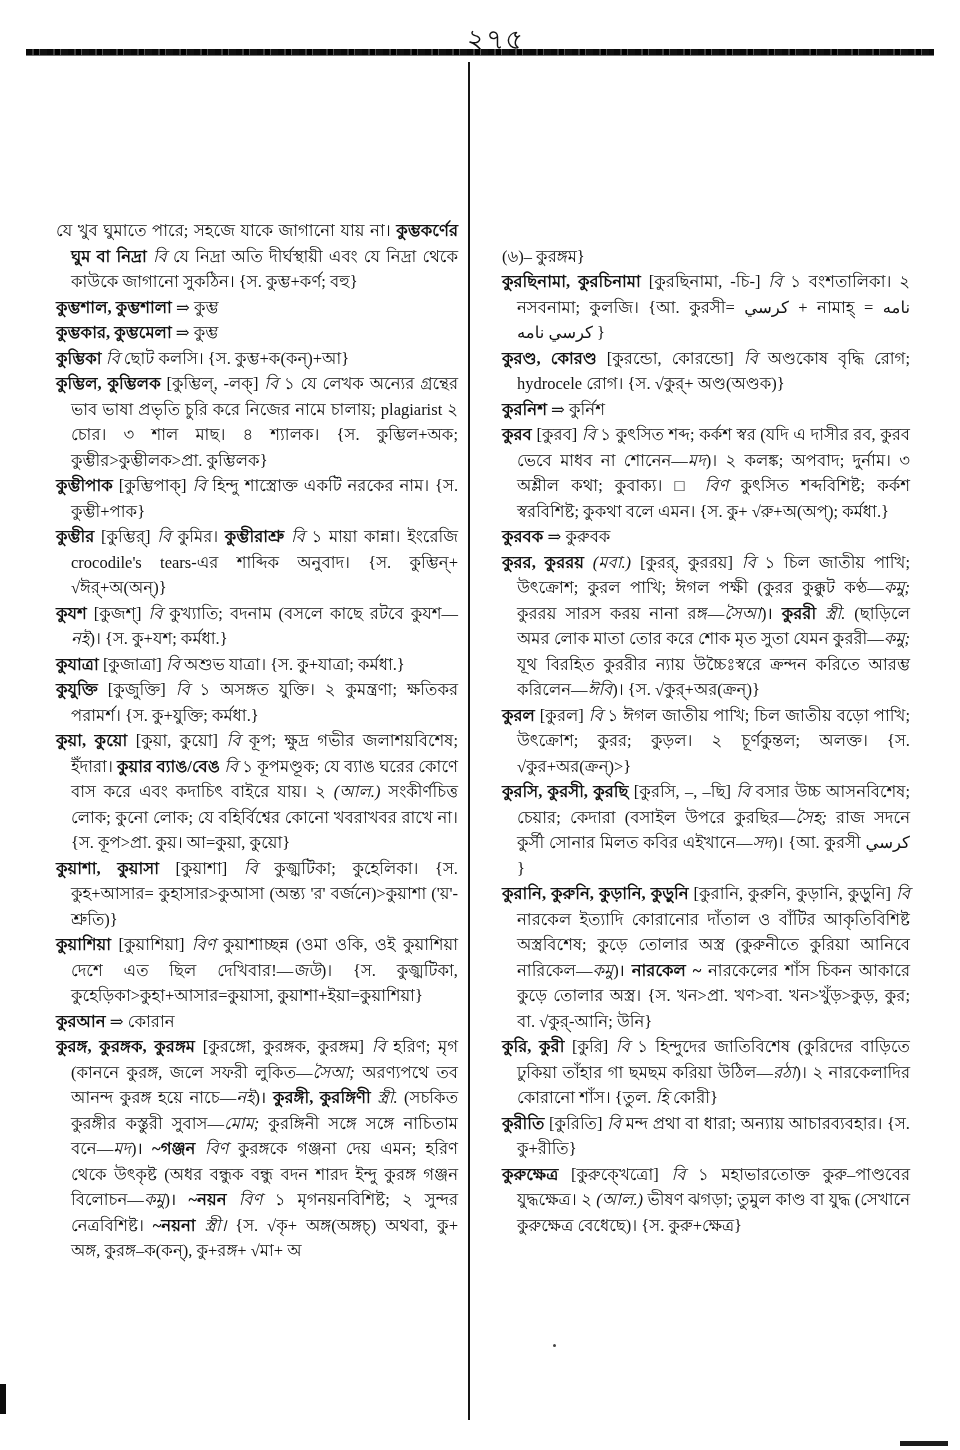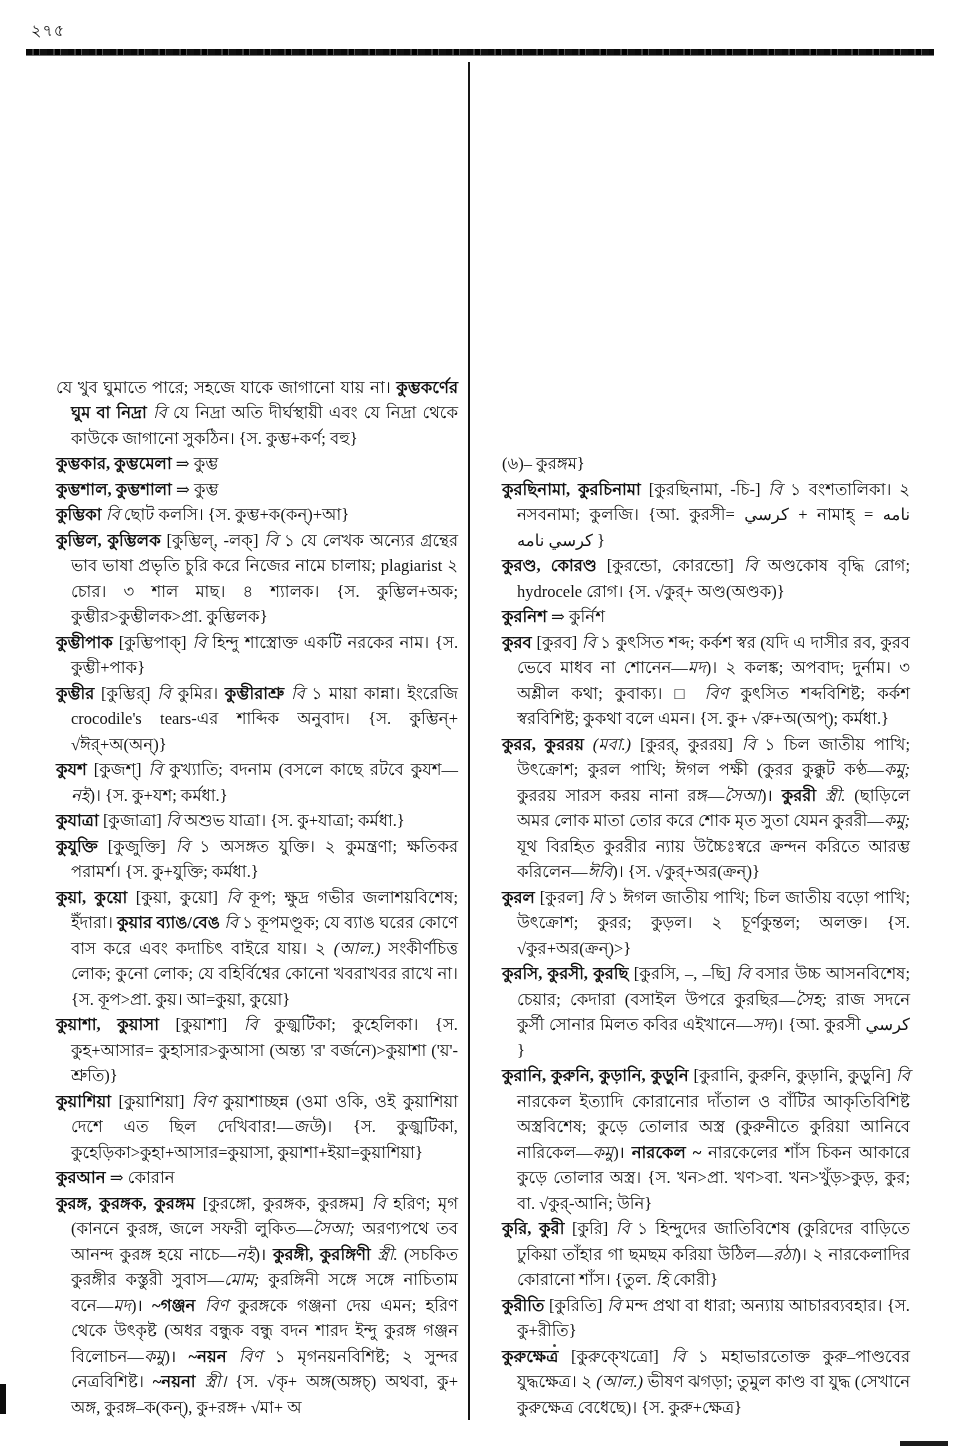--- a/index.html
+++ b/index.html
@@ -3,37 +3,37 @@
 <meta charset="utf-8">
 <style>
   html,body{margin:0;padding:0;background:#e8e8e4;}
   .page{
     position:relative;width:960px;height:1450px;margin:0 auto;
     background:#ffffff;color:#131313;overflow:hidden;
     font-family:"Liberation Serif","DejaVu Serif",serif;
   }
   .header-row{position:absolute;top:8px;left:0;width:100%;height:42px;}
   .page-number{
-    position:absolute;left:0;right:0;top:10px;text-align:left;
-    font-size:16px;letter-spacing:1px;padding-left:31px;
+    position:absolute;left:0;right:0;top:10px;text-align:center;
+    font-size:28px;letter-spacing:1px;padding-left:31px;
   }
   .guide-words{
     position:absolute;right:52px;top:4px;font-size:24px;font-weight:bold;
     white-space:nowrap;
   }
   .guide-sep{font-weight:normal;font-size:19px;padding:0 6px;color:#222;}
   .scan-rule{
     position:absolute;top:49px;left:26px;right:26px;height:6px;
     background:
       repeating-linear-gradient(90deg,#0a0a0a 0 6px,#3d3d3d 6px 8px,#000 8px 13px,#555 13px 14px,#111 14px 21px);
     border-bottom:1px solid #777;
   }
   .columns{
     position:absolute;top:62px;left:56px;right:50px;bottom:30px;
-    display:flex;align-items:flex-end;
+    display:flex;align-items:center;
   }
   .col{box-sizing:border-box;}
   .col-left{width:412px;padding-right:10px;}
   .col-divider{width:2px;background:#161616;align-self:stretch;}
   .col-right{flex:1;padding-left:32px;}
   .entry{
     margin:0;padding-left:15px;text-indent:-15px;
     font-size:16.5px;line-height:25.5px;text-align:justify;
   }
   .entry b{font-weight:bold;}
@@ -49,42 +49,43 @@
 
   <div class="header-row">
     <div class="page-number">২৭৫</div>
   </div>
 
   <div class="scan-rule"></div>
 
   <div class="columns">
     <div class="col col-left">
         <p class="entry"><span>যে খুব ঘুমাতে পারে; সহজে যাকে জাগানো যায় না। </span><b>কুম্ভকর্ণের ঘুম বা নিদ্রা </b><i>বি </i><span>যে নিদ্রা অতি দীর্ঘস্থায়ী এবং যে নিদ্রা থেকে কাউকে জাগানো সুকঠিন। {স. কুম্ভ+কর্ণ; বহু}</span></p>
+        <p class="entry"><b>কুম্ভশাল, কুম্ভশালা</b><span> ⇒ কুম্ভ</span></p>
         <p class="entry"><b>কুম্ভকার, কুম্ভমেলা</b><span> ⇒ কুম্ভ</span></p>
-        <p class="entry"><b>কুম্ভশাল, কুম্ভশালা</b><span> ⇒ কুম্ভ</span></p>
         <p class="entry"><b>কুম্ভিকা </b><i>বি </i><span>ছোট কলসি। {স. কুম্ভ+ক(কন্)+আ}</span></p>
         <p class="entry"><b>কুম্ভিল, কুম্ভিলক </b><span>[কুম্ভিল্, -লক্] </span><i>বি </i><span>১ যে লেখক অন্যের গ্রন্থের ভাব ভাষা প্রভৃতি চুরি করে নিজের নামে চালায়; plagiarist ২ চোর। ৩ শাল মাছ। ৪ শ্যালক। {স. কুম্ভিল+অক; কুম্ভীর&gt;কুম্ভীলক&gt;প্রা. কুম্ভিলক}</span></p>
         <p class="entry"><b>কুম্ভীপাক </b><span>[কুম্ভিপাক্] </span><i>বি </i><span>হিন্দু শাস্ত্রোক্ত একটি নরকের নাম। {স. কুম্ভী+পাক}</span></p>
         <p class="entry"><b>কুম্ভীর </b><span>[কুম্ভির্] </span><i>বি </i><span>কুমির। </span><b>কুম্ভীরাশ্রু </b><i>বি </i><span>১ মায়া কান্না। ইংরেজি crocodile's tears-এর শাব্দিক অনুবাদ। {স. কুম্ভিন্+ √ঈর্+অ(অন্)}</span></p>
         <p class="entry"><b>কুযশ </b><span>[কুজশ্] </span><i>বি </i><span>কুখ্যাতি; বদনাম (বসলে কাছে রটবে কুযশ—</span><i>নই</i><span>)। {স. কু+যশ; কর্মধা.}</span></p>
         <p class="entry"><b>কুযাত্রা </b><span>[কুজাত্রা] </span><i>বি </i><span>অশুভ যাত্রা। {স. কু+যাত্রা; কর্মধা.}</span></p>
         <p class="entry"><b>কুযুক্তি </b><span>[কুজুক্তি] </span><i>বি </i><span>১ অসঙ্গত যুক্তি। ২ কুমন্ত্রণা; ক্ষতিকর পরামর্শ। {স. কু+যুক্তি; কর্মধা.}</span></p>
         <p class="entry"><b>কুয়া, কুয়ো </b><span>[কুয়া, কুয়ো] </span><i>বি </i><span>কূপ; ক্ষুদ্র গভীর জলাশয়বিশেষ; ইঁদারা। </span><b>কুয়ার ব্যাঙ/বেঙ </b><i>বি </i><span>১ কূপমণ্ডূক; যে ব্যাঙ ঘরের কোণে বাস করে এবং কদাচিৎ বাইরে যায়। ২ </span><i>(আল.) </i><span>সংকীর্ণচিত্ত লোক; কুনো লোক; যে বহির্বিশ্বের কোনো খবরাখবর রাখে না। {স. কূপ&gt;প্রা. কুয়। আ=কুয়া, কুয়ো}</span></p>
         <p class="entry"><b>কুয়াশা, কুয়াসা </b><span>[কুয়াশা] </span><i>বি </i><span>কুজ্ঝটিকা; কুহেলিকা। {স. কুহ+আসার= কুহাসার&gt;কুআসা (অন্ত্য 'র' বর্জনে)&gt;কুয়াশা ('য়'-শ্রুতি)}</span></p>
         <p class="entry"><b>কুয়াশিয়া </b><span>[কুয়াশিয়া] </span><i>বিণ </i><span>কুয়াশাচ্ছন্ন (ওমা ওকি, ওই কুয়াশিয়া দেশে এত ছিল দেখিবার!—</span><i>জউ</i><span>)। {স. কুজ্ঝটিকা, কুহেড়িকা&gt;কুহা+আসার=কুয়াসা, কুয়াশা+ইয়া=কুয়াশিয়া}</span></p>
         <p class="entry"><b>কুরআন</b><span> ⇒ কোরান</span></p>
         <p class="entry"><b>কুরঙ্গ, কুরঙ্গক, কুরঙ্গম </b><span>[কুরঙ্গো, কুরঙ্গক, কুরঙ্গম] </span><i>বি </i><span>হরিণ; মৃগ (কাননে কুরঙ্গ, জলে সফরী লুকিত—</span><i>সৈআ; </i><span>অরণ্যপথে তব আনন্দ কুরঙ্গ হয়ে নাচে—</span><i>নই</i><span>)। </span><b>কুরঙ্গী, কুরঙ্গিণী </b><i>স্ত্রী. </i><span>(সচকিত কুরঙ্গীর কস্তুরী সুবাস—</span><i>মোম; </i><span>কুরঙ্গিনী সঙ্গে সঙ্গে নাচিতাম বনে—</span><i>মদ</i><span>)। </span><b>~গঞ্জন </b><i>বিণ </i><span>কুরঙ্গকে গঞ্জনা দেয় এমন; হরিণ থেকে উৎকৃষ্ট (অধর বন্ধুক বন্ধু বদন শারদ ইন্দু কুরঙ্গ গঞ্জন বিলোচন—</span><i>কমু</i><span>)। </span><b>~নয়ন </b><i>বিণ </i><span>১ মৃগনয়নবিশিষ্ট; ২ সুন্দর নেত্রবিশিষ্ট। </span><b>~নয়না </b><i>স্ত্রী। </i><span>{স. √কৃ+ অঙ্গ(অঙ্গচ্) অথবা, কু+ অঙ্গ, কুরঙ্গ–ক(কন্), কু+রঙ্গ+ √মা+ অ</span></p>
       </div>
     <div class="col-divider"></div>
     <div class="col col-right">
         <p class="entry"><span>(৬)– কুরঙ্গম}</span></p>
         <p class="entry"><b>কুরছিনামা, কুরচিনামা </b><span>[কুরছিনামা, -চি-] </span><i>বি </i><span>১ বংশতালিকা। ২ নসবনামা; কুলজি। {আ. কুরসী= كرسي + নামাহ্ نامه = كرسي نامه }</span></p>
         <p class="entry"><b>কুরণ্ড, কোরণ্ড </b><span>[কুরন্ডো, কোরন্ডো] </span><i>বি </i><span>অণ্ডকোষ বৃদ্ধি রোগ; hydrocele রোগ। {স. √কুর্+ অণ্ড(অণ্ডক)}</span></p>
         <p class="entry"><b>কুরনিশ</b><span> ⇒ কুর্নিশ</span></p>
         <p class="entry"><b>কুরব </b><span>[কুরব] </span><i>বি </i><span>১ কুৎসিত শব্দ; কর্কশ স্বর (যদি এ দাসীর রব, কুরব ভেবে মাধব না শোনেন—</span><i>মদ</i><span>)। ২ কলঙ্ক; অপবাদ; দুর্নাম। ৩ অশ্লীল কথা; কুবাক্য। □ </span><i>বিণ </i><span>কুৎসিত শব্দবিশিষ্ট; কর্কশ স্বরবিশিষ্ট; কুকথা বলে এমন। {স. কু+ √রু+অ(অপ্); কর্মধা.}</span></p>
+        <p class="entry"><b>কুরবক</b><span> ⇒ কুরুবক</span></p>
         <p class="entry"><b>কুরর, কুররয় </b><i>(মবা.) </i><span>[কুরর্, কুররয়] </span><i>বি </i><span>১ চিল জাতীয় পাখি; উৎক্রোশ; কুরল পাখি; ঈগল পক্ষী (কুরর কুক্কুট কণ্ঠ—</span><i>কমু; </i><span>কুররয় সারস করয় নানা রঙ্গ—</span><i>সৈআ</i><span>)। </span><b>কুররী </b><i>স্ত্রী. </i><span>(ছাড়িলে অমর লোক মাতা তোর করে শোক মৃত সুতা যেমন কুররী—</span><i>কমু; </i><span>যূথ বিরহিত কুররীর ন্যায় উচ্চৈঃস্বরে ক্রন্দন করিতে আরম্ভ করিলেন—</span><i>ঈবি</i><span>)। {স. √কুর্+অর(ক্রন্)}</span></p>
         <p class="entry"><b>কুরল </b><span>[কুরল] </span><i>বি </i><span>১ ঈগল জাতীয় পাখি; চিল জাতীয় বড়ো পাখি; উৎক্রোশ; কুরর; কুড়ল। ২ চূর্ণকুন্তল; অলক্ত। {স. √কুর+অর(ক্রন্)&gt;}</span></p>
         <p class="entry"><b>কুরসি, কুরসী, কুরছি </b><span>[কুরসি, –, –ছি] </span><i>বি </i><span>বসার উচ্চ আসনবিশেষ; চেয়ার; কেদারা (বসাইল উপরে কুরছির—</span><i>সৈহ; </i><span>রাজ সদনে কুর্সী সোনার মিলত কবির এইখানে—</span><i>সদ</i><span>)। {আ. কুরসী كرسي }</span></p>
         <p class="entry"><b>কুরানি, কুরুনি, কুড়ানি, কুড়ুনি </b><span>[কুরানি, কুরুনি, কুড়ানি, কুড়ুনি] </span><i>বি </i><span>নারকেল ইত্যাদি কোরানোর দাঁতাল ও বাঁটির আকৃতিবিশিষ্ট অস্ত্রবিশেষ; কুড়ে তোলার অস্ত্র (কুরুনীতে কুরিয়া আনিবে নারিকেল—</span><i>কমু</i><span>)। </span><b>নারকেল ~ </b><span>নারকেলের শাঁস চিকন আকারে কুড়ে তোলার অস্ত্র। {স. খন&gt;প্রা. খণ&gt;বা. খন&gt;খুঁড়&gt;কুড়, কুর; বা. √কুর্-আনি; উনি}</span></p>
         <p class="entry"><b>কুরি, কুরী </b><span>[কুরি] </span><i>বি </i><span>১ হিন্দুদের জাতিবিশেষ (কুরিদের বাড়িতে ঢুকিয়া তাঁহার গা ছমছম করিয়া উঠিল—</span><i>রঠা</i><span>)। ২ নারকেলাদির কোরানো শাঁস। {তুল. </span><i>হি </i><span>কোরী}</span></p>
         <p class="entry"><b>কুরীতি </b><span>[কুরিতি] </span><i>বি </i><span>মন্দ প্রথা বা ধারা; অন্যায় আচারব্যবহার। {স. কু+রীতি}</span></p>
         <p class="entry"><b>কুরুক্ষেত্র </b><span>[কুরুক্খেত্রো] </span><i>বি </i><span>১ মহাভারতোক্ত কুরু–পাণ্ডবের যুদ্ধক্ষেত্র। ২ </span><i>(আল.) </i><span>ভীষণ ঝগড়া; তুমুল কাণ্ড বা যুদ্ধ (সেখানে কুরুক্ষেত্র বেধেছে)। {স. কুরু+ক্ষেত্র}</span></p>
       </div>
   </div>
 

